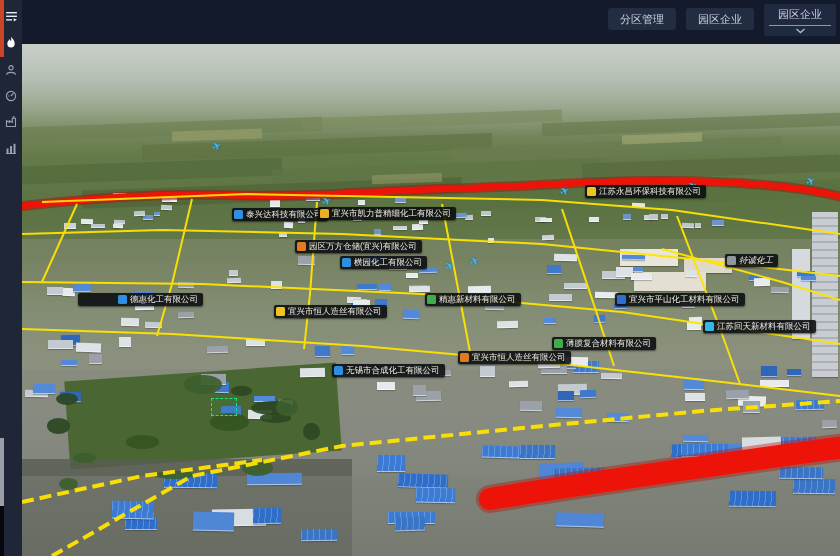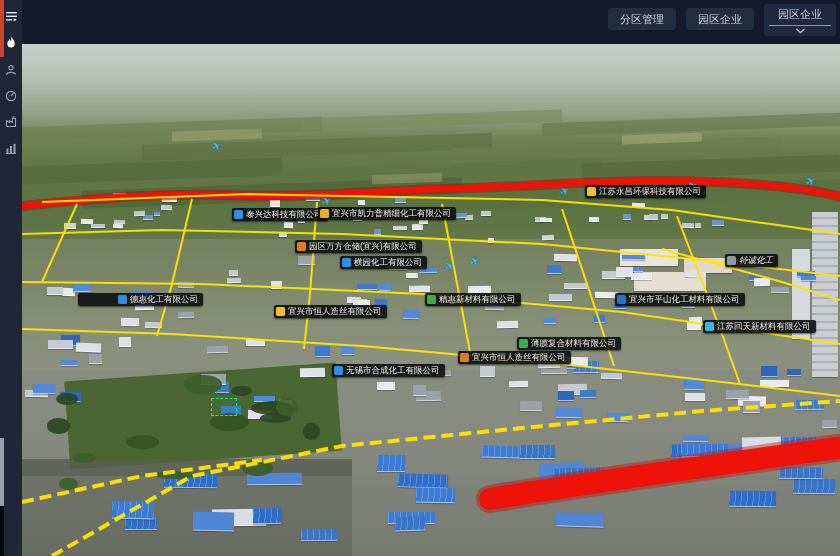--- a/index.html
+++ b/index.html
@@ -414,21 +414,21 @@
         <span class="mtx">精惠新材料有限公司</span>
       </div>
       <div class="mlabel" style="left: 593px; top: 249px;">
         <span class="mic" style="background: rgb(46, 111, 208);"></span>
         <span class="mtx">宜兴市平山化工材料有限公司</span>
       </div>
       <div class="mlabel" style="left: 681px; top: 276px;">
         <span class="mic" style="background: rgb(53, 184, 232);"></span>
         <span class="mtx">江苏回天新材料有限公司</span>
       </div>
-      <div class="mlabel" style="left: 495px; top: 293px;">
+      <div class="mlabel" style="left: 530px; top: 293px;">
         <span class="mic" style="background: rgb(63, 174, 74);"></span>
         <span class="mtx">薄膜复合材料有限公司</span>
       </div>
       <div class="mlabel" style="left: 403px; top: 307px; margin-left: 33px;">
         <span class="mic" style="background: rgb(224, 123, 31);"></span>
         <span class="mtx">宜兴市恒人造丝有限公司</span>
       </div>
       <div class="mlabel" style="left: 310px; top: 320px;">
         <span class="mic" style="background: rgb(46, 143, 224);"></span>
         <span class="mtx">无锡市合成化工有限公司</span>

